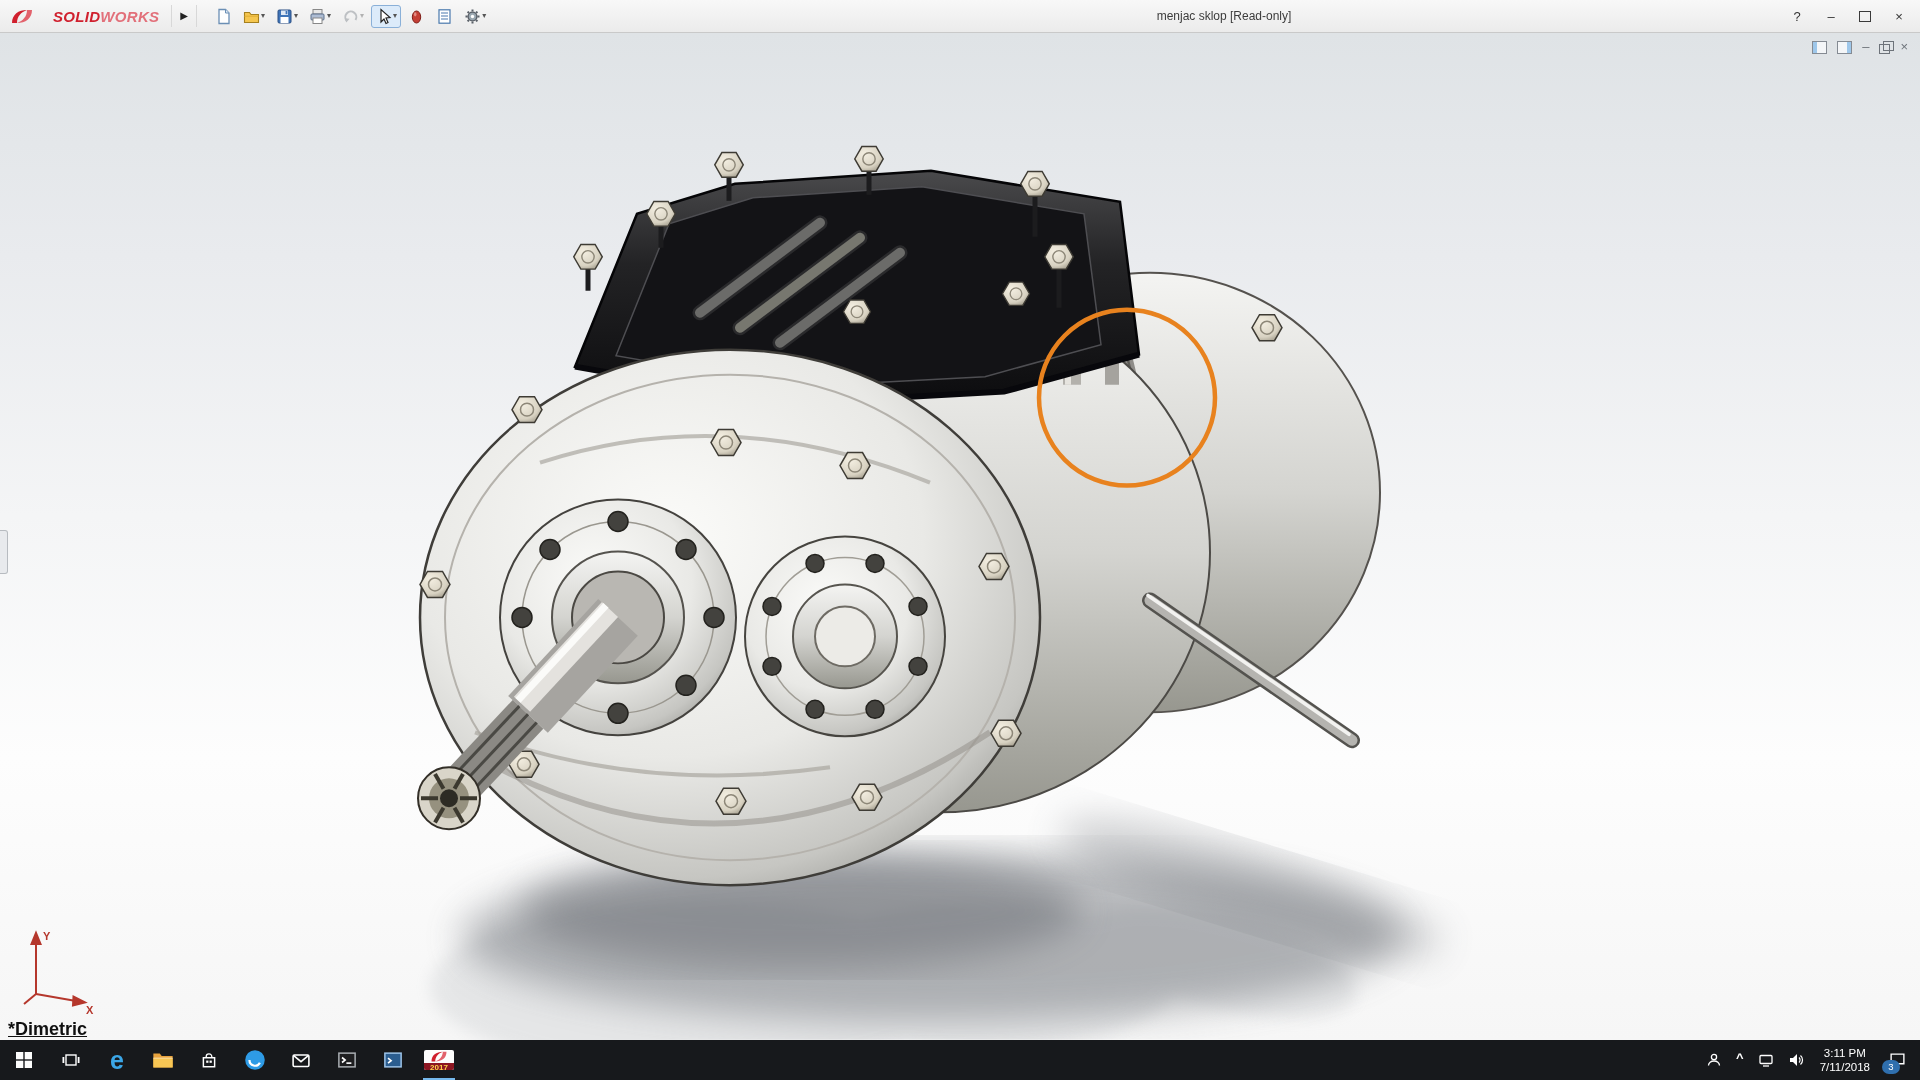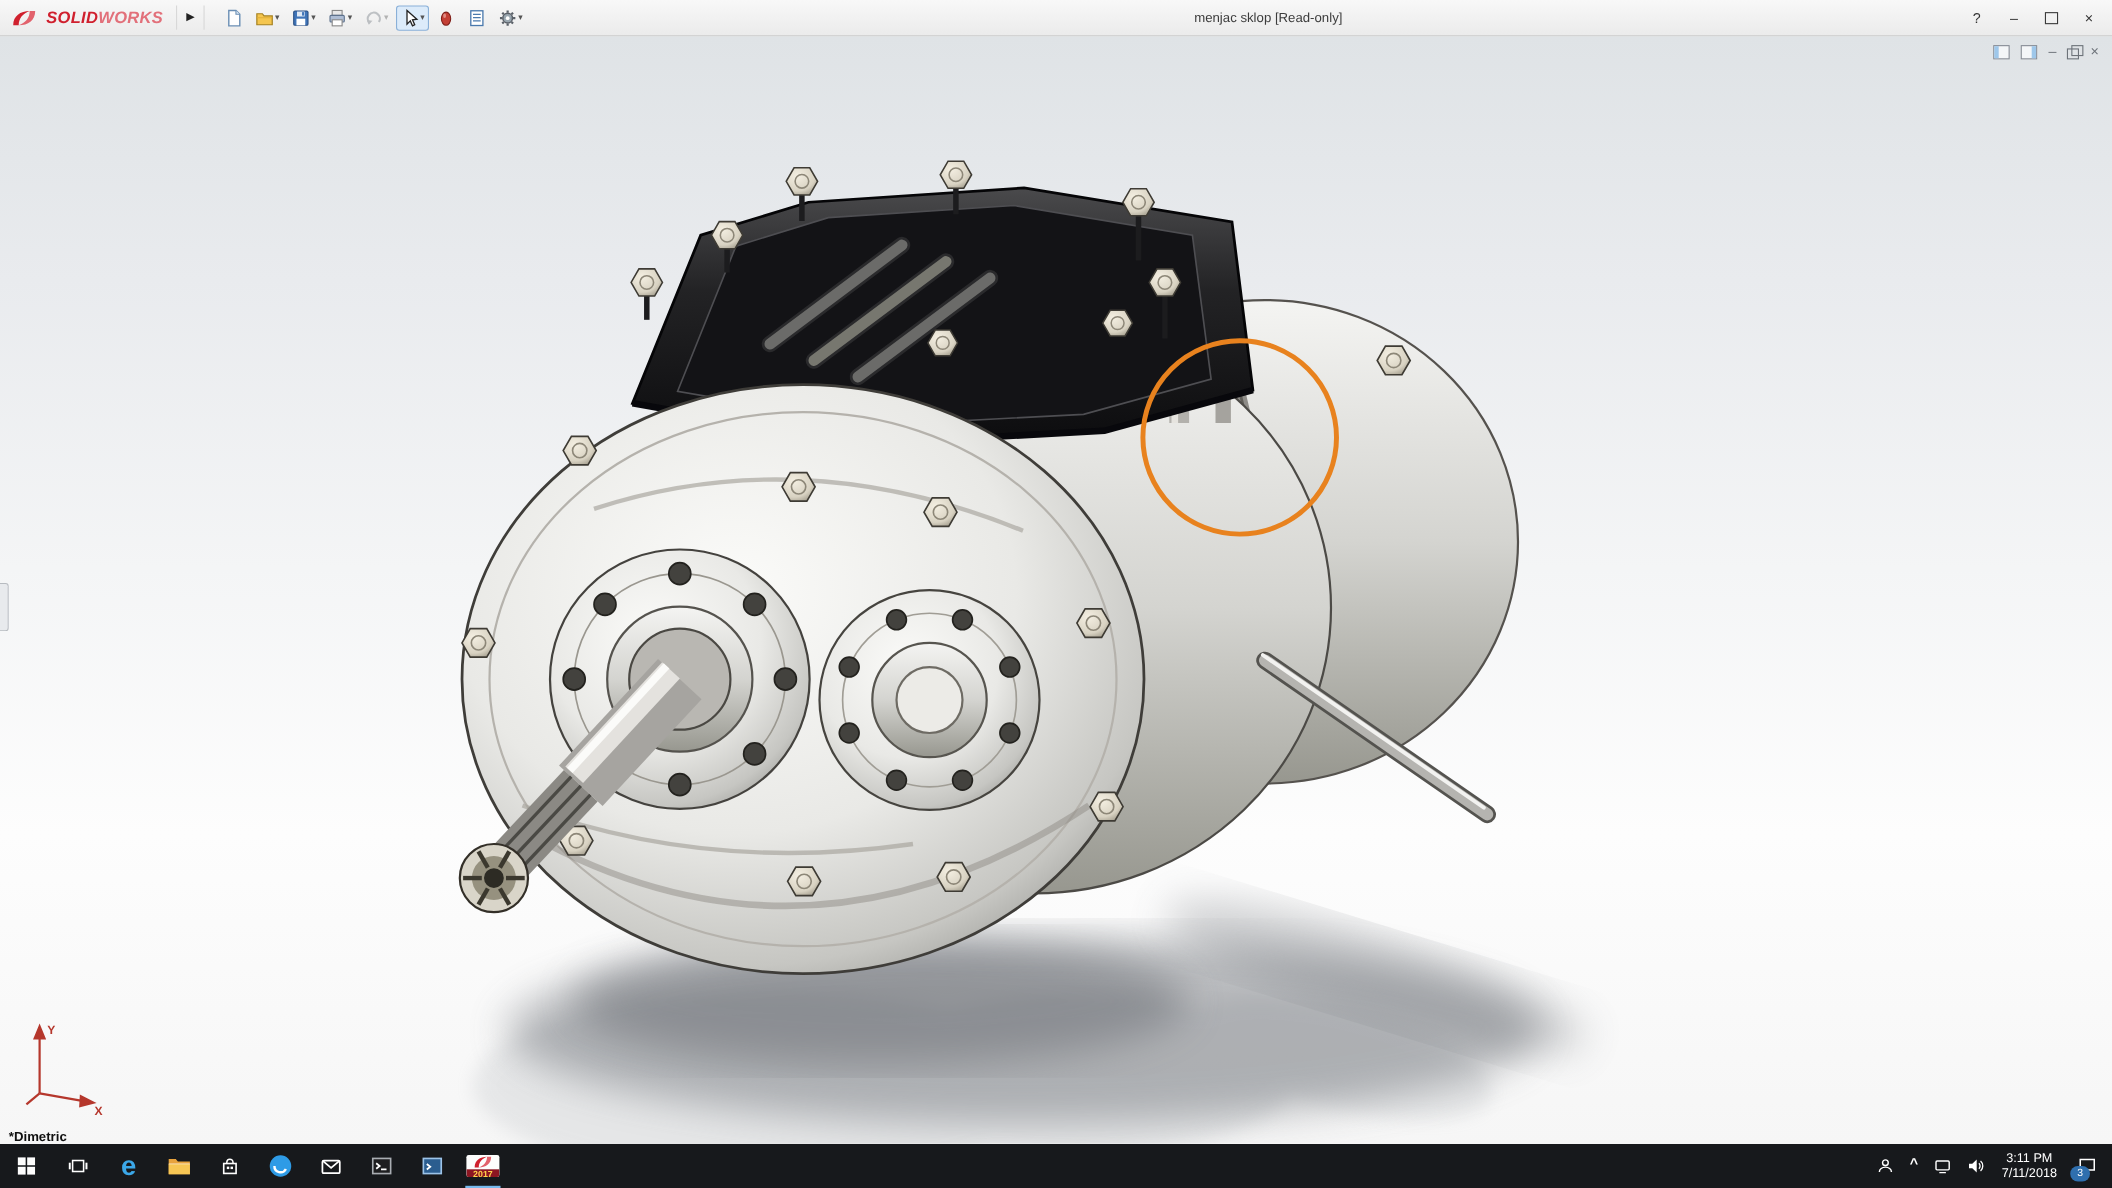--- a/index.html
+++ b/index.html
@@ -2,51 +2,51 @@
 <html><head>
 <meta charset="utf-8">
 <style>
   html,body{margin:0;padding:0;width:1920px;height:1080px;overflow:hidden;
     font-family:"Liberation Sans",sans-serif;background:#fff;-webkit-user-select:none;user-select:none;}
 
   
   .titlebar{position:absolute;top:0;left:0;right:0;height:32px;
     background:linear-gradient(#f8f8f8,#ebebeb);border-bottom:1px solid #c9c9c9;
     display:flex;align-items:center;z-index:30;}
-  .logo{display:flex;align-items:center;margin-left:10px;gap:8px;justify-content:flex-end;}
+  .logo{display:flex;align-items:center;margin-left:10px;gap:19px;justify-content:flex-end;}
   .brand{font-style:italic;font-weight:bold;font-size:15px;letter-spacing:.3px;}
   .brand .b1{color:#d0202e;}
   .brand .b2{color:#e2707a;}
   .menu-expand{margin-left:12px;padding:0 8px;height:22px;line-height:22px;font-size:10px;color:#222;
     border-left:1px solid #d8d8d8;border-right:1px solid #d8d8d8;}
   .toolbar{display:flex;align-items:center;margin-left:14px;gap:3px;}
   .tbtn{display:flex;align-items:center;padding:2px 3px;border-radius:3px;border:1px solid transparent;}
   .tbtn svg{width:17px;height:17px;display:block;}
   .tbtn .dd{font-size:8px;color:#555;margin-left:1px;line-height:10px;}
   .tbtn.active{background:#dcebfa;border:1px solid #8ab0d8;}
   .tbtn.disabled{opacity:.4;}
-  .window-title{position:absolute;left:1153px;transform:translateX(-50%);top:0;height:32px;line-height:32px;
+  .window-title{position:absolute;left:1224px;transform:translateX(-50%);top:0;height:32px;line-height:32px;
     font-size:12px;color:#3c3c3c;white-space:nowrap;}
   .titlebar-controls{position:absolute;right:6px;top:0;height:32px;display:flex;align-items:center;gap:4px;}
   .tb-ctrl{width:30px;height:24px;display:flex;align-items:center;justify-content:center;
     font-size:13px;color:#333;}
   .max-ico{width:10px;height:9px;border:1.5px solid #3a3a3a;display:block;}
 
   
   .viewport{position:absolute;top:33px;bottom:40px;left:0;right:0;
     background:linear-gradient(180deg,#dfe3e6 0%,#e9ebee 22%,#f4f5f6 48%,#fdfdfd 72%,#f6f6f6 100%);}
   .scene{position:absolute;inset:0;width:100%;height:100%;}
   .doc-controls{position:absolute;top:7px;right:12px;display:flex;gap:10px;align-items:center;z-index:5;}
   .dc{color:#6d737a;font-size:13px;line-height:14px;display:flex;align-items:center;}
   .pane-ico{width:13px;height:11px;border:1px solid #858b93;position:relative;display:block;background:#f4f6f8;}
   .pane-ico.pl::before{content:"";position:absolute;left:0;top:0;bottom:0;width:4px;background:#9ec7ea;}
   .pane-ico.pr::before{content:"";position:absolute;right:0;top:0;bottom:0;width:4px;background:#9ec7ea;}
   .restore-ico{width:9px;height:8px;border:1px solid #6d737a;position:relative;display:block;margin-top:3px;background:transparent;}
   .restore-ico::before{content:"";position:absolute;top:-4px;left:3px;width:9px;height:8px;border:1px solid #6d737a;}
-  .view-label{position:absolute;left:8px;bottom:0;font-size:12px;font-weight:bold;color:#101010;z-index:5;}
+  .view-label{position:absolute;left:8px;bottom:0;font-size:18px;font-weight:bold;color:#101010;z-index:5;text-decoration:underline;}
   .triad{position:absolute;left:16px;bottom:24px;z-index:5;}
   .flyout-handle{position:absolute;left:0;top:497px;width:7px;height:42px;background:#e8eaed;
     border:1px solid #b7bbc0;border-left:none;border-radius:0 3px 3px 0;z-index:5;}
 
   
   .taskbar{position:absolute;bottom:0;left:0;right:0;height:40px;background:#17191c;
     display:flex;align-items:stretch;z-index:40;}
   .start{width:48px;display:flex;align-items:center;justify-content:center;}
   .searchbox{width:340px;background:#fff;border:1px solid #7f7f7f;display:flex;align-items:center;}
   .cortana{width:15px;height:15px;border:2px solid #4f5458;border-radius:50%;margin:0 9px 0 11px;flex:none;}

